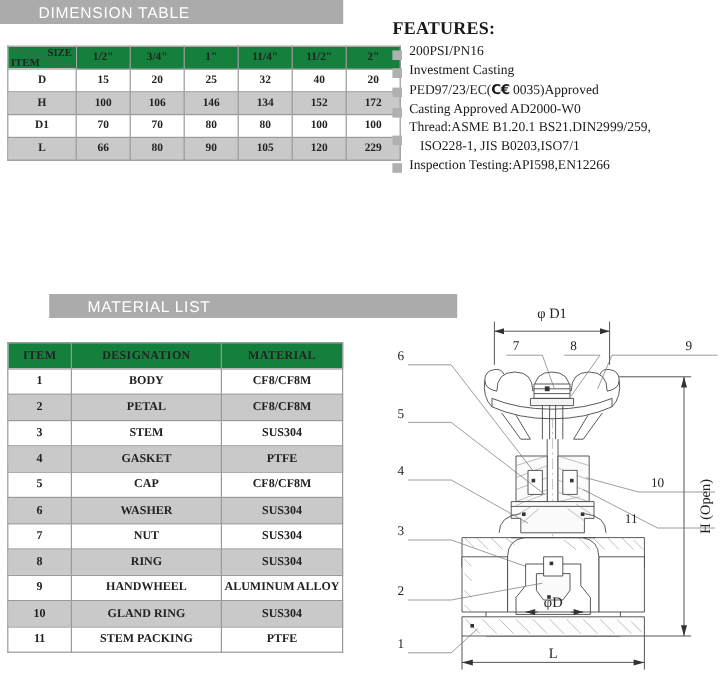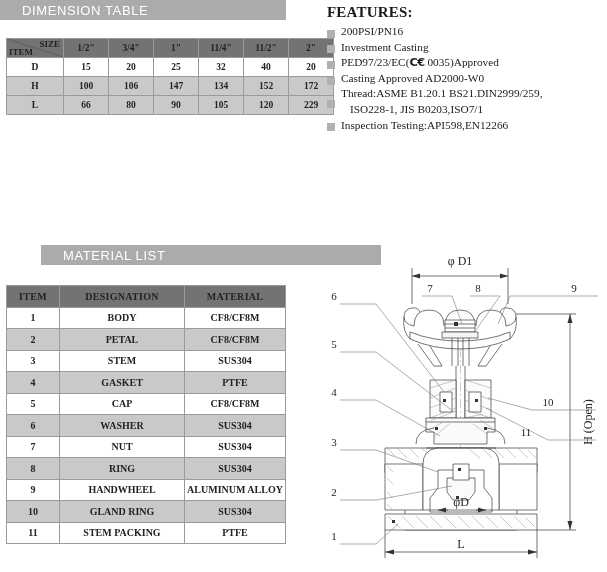--- a/index.html
+++ b/index.html
@@ -19,40 +19,40 @@
   
   .sec-bar {
     position: absolute;
     background: #ababab;
     color: #ffffff;
     font-family: "Liberation Sans", sans-serif;
     font-size: 13px;
     letter-spacing: 0.6px;
     display: flex;
     align-items: center;
-    padding-left: 22px;
+    padding-left: 32px;
     box-sizing: border-box;
   }
   #dimension-bar { left: 0; top: 0; width: 286px; height: 20px; }
   #material-bar  { left: 0; top: 245px; width: 340px; height: 20px; margin-left: 41px; }
 
   
   table.spec {
     position: absolute;
     border-collapse: collapse;
     font-size: 9.5px;
     color: #222;
   }
   table.spec td, table.spec th {
     border: 1px solid #9a9a9a;
     text-align: center;
     font-weight: bold;
     padding: 0;
   }
-  table.spec th { background: #737373; }
+  table.spec th { background: #15803d; }
   tr.row-white td { background: #ffffff; }
   tr.row-gray  td { background: #c9c9c9; }
 
   
   #dimension-table { left: 6px; top: 38px; }
   #dimension-table th, #dimension-table td { height: 18px; }
   #dimension-table .c-item { width: 56px; }
   #dimension-table .c-val  { width: 44px; }
   .corner-cell {
     position: relative;
@@ -92,21 +92,21 @@
   #features {
     position: absolute;
     left: 325px; top: 0px;
     width: 282px;
   }
   #features-title {
     font-size: 15px;
     font-weight: bold;
     font-family: "Liberation Serif", serif;
     letter-spacing: 0.2px;
-    margin: 4px 0 3px 0;
+    margin: 16px 0 3px 0;
     padding-left: 2px;
   }
   .feat {
     display: flex;
     align-items: center;
     font-size: 11.3px;
     line-height: 15.6px;
     margin: 0;
   }
   .feat .bullet {
@@ -169,24 +169,33 @@
       <td>20</td>
       <td>25</td>
       <td>32</td>
       <td>40</td>
       <td>20</td>
     </tr>
     <tr class="row-gray">
       <td>H</td>
       <td>100</td>
       <td>106</td>
-      <td>147</td>
+      <td>146</td>
       <td>134</td>
       <td>152</td>
       <td>172</td>
+    </tr>
+    <tr class="row-white">
+      <td>D1</td>
+      <td>70</td>
+      <td>70</td>
+      <td>80</td>
+      <td>80</td>
+      <td>100</td>
+      <td>100</td>
     </tr>
     <tr class="row-gray">
       <td>L</td>
       <td>66</td>
       <td>80</td>
       <td>90</td>
       <td>105</td>
       <td>120</td>
       <td>229</td>
     </tr>

